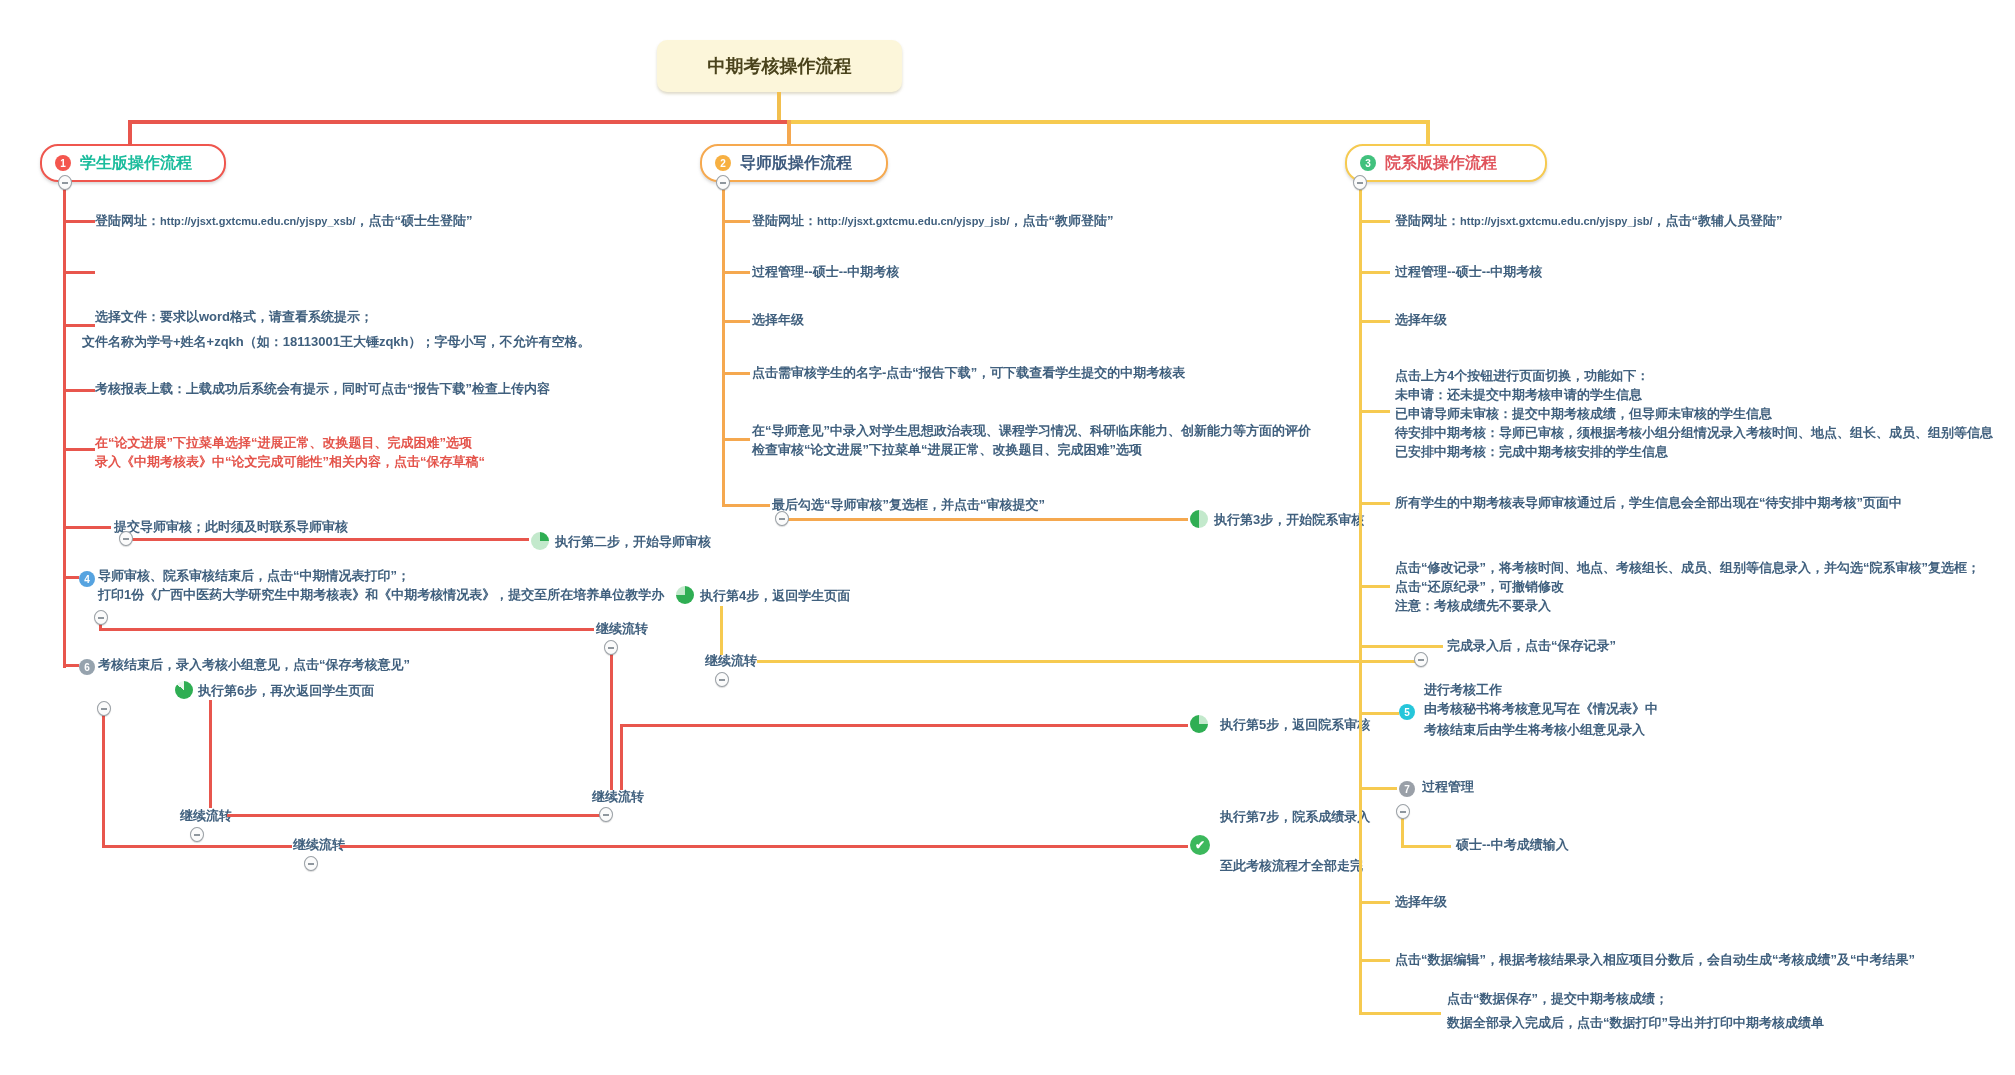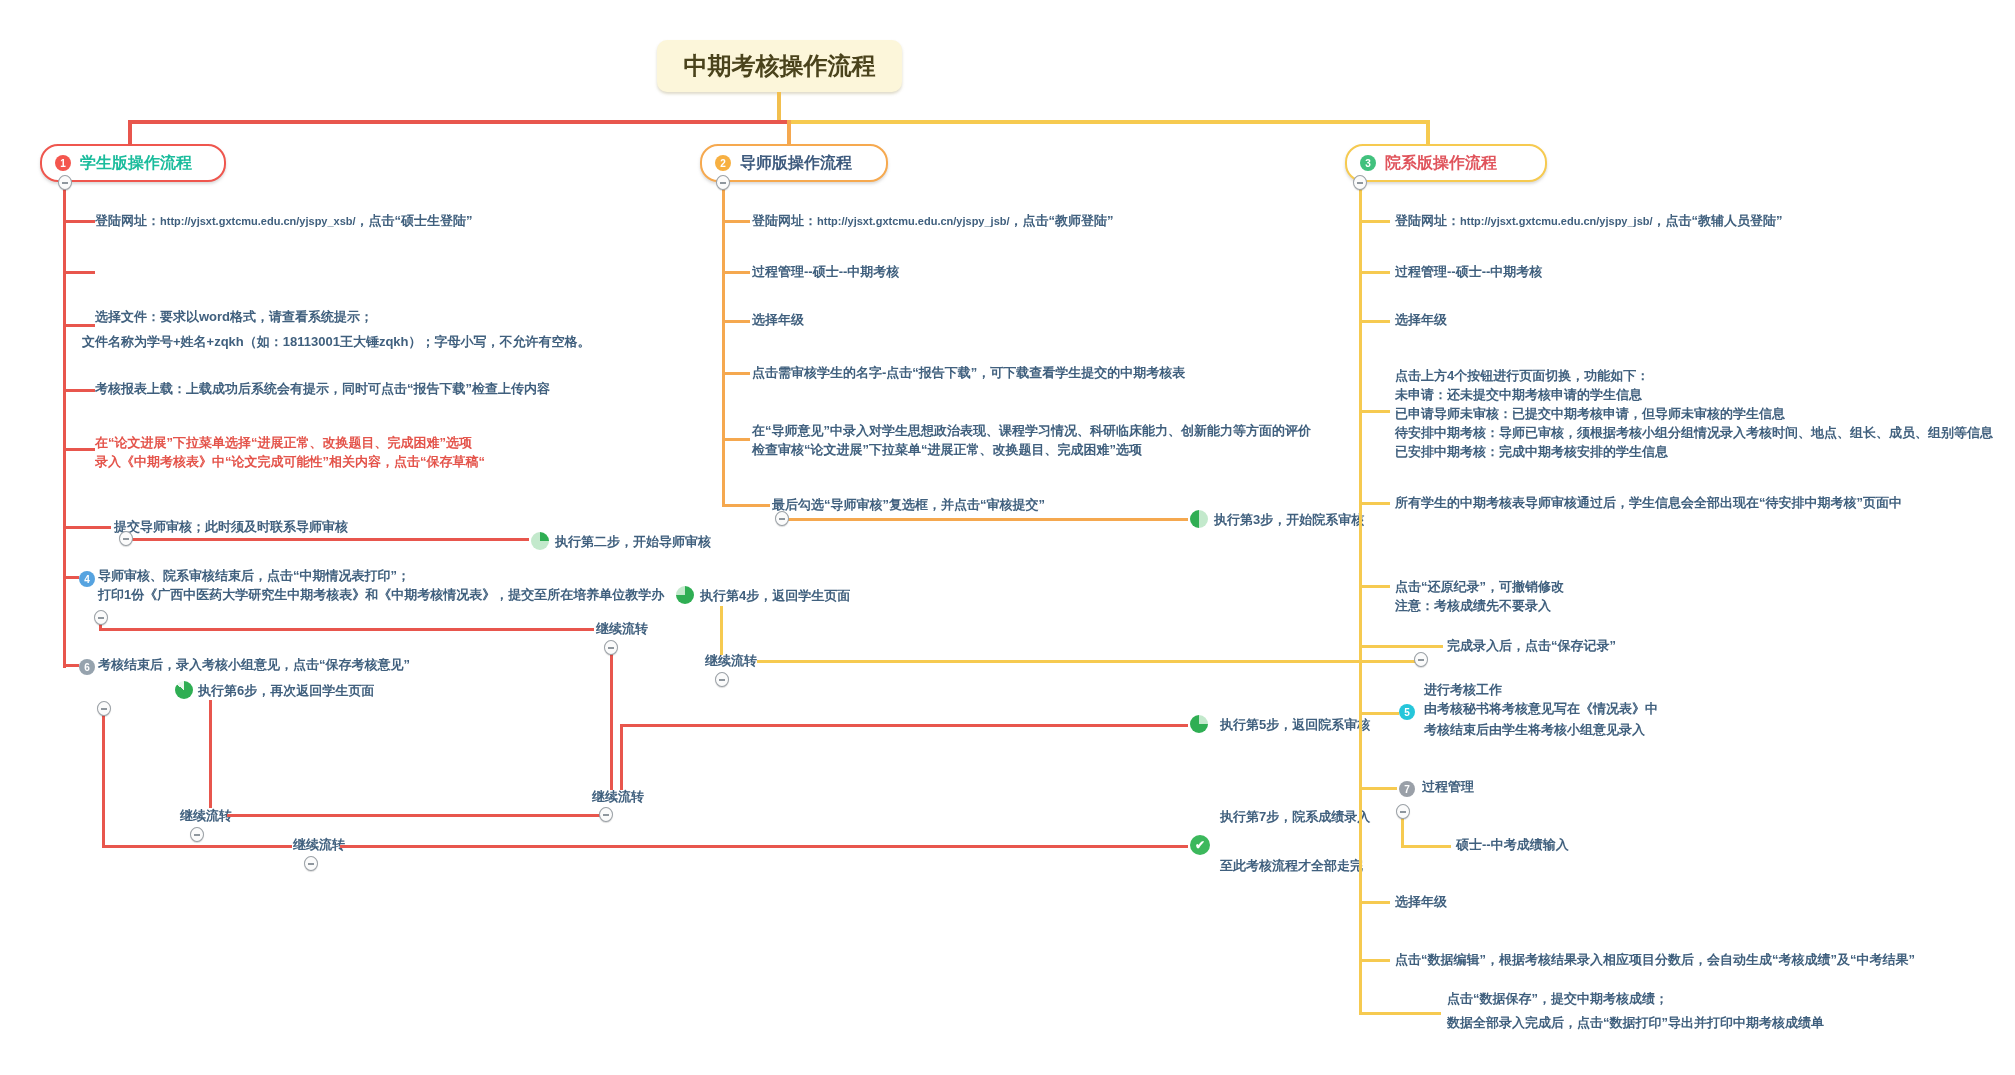--- a/index.html
+++ b/index.html
@@ -12,21 +12,21 @@
   .yel{background:#f6ca50;}
   .gold{background:#f2bf4e;}
   
   .t{position:absolute;font-weight:bold;font-size:13px;line-height:16px;color:#40607e;white-space:nowrap;}
   .t .url{font-family:Liberation Sans, sans-serif;font-size:11px;}
   .warn{color:#e4544b;}
   
   .title-box{position:absolute;left:657px;top:40px;width:245px;height:52px;background:#fcf6da;
              border-radius:10px;box-shadow:0 2px 3px rgba(160,150,100,.35);
              display:flex;align-items:center;justify-content:center;}
-  .title-box span{font-size:24px;font-weight:bold;color:#4a431c;}
+  .title-box span{font-size:18px;font-weight:bold;color:#4a431c;}
   
   .pill{position:absolute;height:34px;background:#ffffff;border-radius:18px;
         display:flex;align-items:center;box-shadow:0 2px 3px rgba(150,150,150,.35);}
   .pill .lbl{font-size:16px;font-weight:bold;margin-left:9px;}
   
   .nbadge{position:absolute;width:16px;height:16px;border-radius:50%;color:#fff;
           font-size:10px;font-weight:bold;display:flex;align-items:center;justify-content:center;}
   .nbadge.inpill{position:static;margin-left:13px;flex:0 0 16px;}
   
   .minus{position:absolute;width:12px;height:13px;border:1px solid #9aa0a6;border-radius:50%;
@@ -99,24 +99,25 @@
   <span class="pie pie50" style="left:1190px;top:510px;"></span>
   <div class="t" style="left:1214px;top:512px;">执行第3步，开始院系审核</div>
 
   <div class="t" style="left:1395px;top:213px;">
     <span>登陆网址：</span><span class="url">http://yjsxt.gxtcmu.edu.cn/yjspy_jsb/</span><span>，点击“教辅人员登陆”</span>
   </div>
   <div class="t" style="left:1395px;top:264px;">过程管理--硕士--中期考核</div>
   <div class="t" style="left:1395px;top:312px;">选择年级</div>
   <div class="t" style="left:1395px;top:368px;">点击上方4个按钮进行页面切换，功能如下：</div>
   <div class="t" style="left:1395px;top:387px;">未申请：还未提交中期考核申请的学生信息</div>
-  <div class="t" style="left:1395px;top:406px;">已申请导师未审核：已提交中期考核申请，但导师未审核的学生信息</div>
+  <div class="t" style="left:1395px;top:406px;">已申请导师未审核：提交中期考核成绩，但导师未审核的学生信息</div>
   <div class="t" style="left:1395px;top:425px;">待安排中期考核：导师已审核，须根据考核小组分组情况录入考核时间、地点、组长、成员、组别等信息</div>
   <div class="t" style="left:1395px;top:444px;">已安排中期考核：完成中期考核安排的学生信息</div>
   <div class="t" style="left:1395px;top:495px;">所有学生的中期考核表导师审核通过后，学生信息会全部出现在“待安排中期考核”页面中</div>
+  <div class="t" style="left:1395px;top:560px;">点击“修改记录”，将考核时间、地点、考核组长、成员、组别等信息录入，并勾选“院系审核”复选框；</div>
   <div class="t" style="left:1395px;top:579px;">点击“还原纪录”，可撤销修改</div>
   <div class="t" style="left:1395px;top:598px;">注意：考核成绩先不要录入</div>
   <div class="t" style="left:1447px;top:638px;">完成录入后，点击“保存记录”</div>
   <span class="nbadge" style="left:1399px;top:704px;background:#26c6da;">5</span>
   <div class="t" style="left:1424px;top:682px;">进行考核工作</div>
   <div class="t" style="left:1424px;top:701px;">由考核秘书将考核意见写在《情况表》中</div>
   <div class="t" style="left:1424px;top:722px;">考核结束后由学生将考核小组意见录入</div>
   <span class="nbadge" style="left:1399px;top:781px;background:#9aa0a8;">7</span>
   <div class="t" style="left:1422px;top:779px;">过程管理</div>
   <div class="t" style="left:1456px;top:837px;">硕士--中考成绩输入</div>

